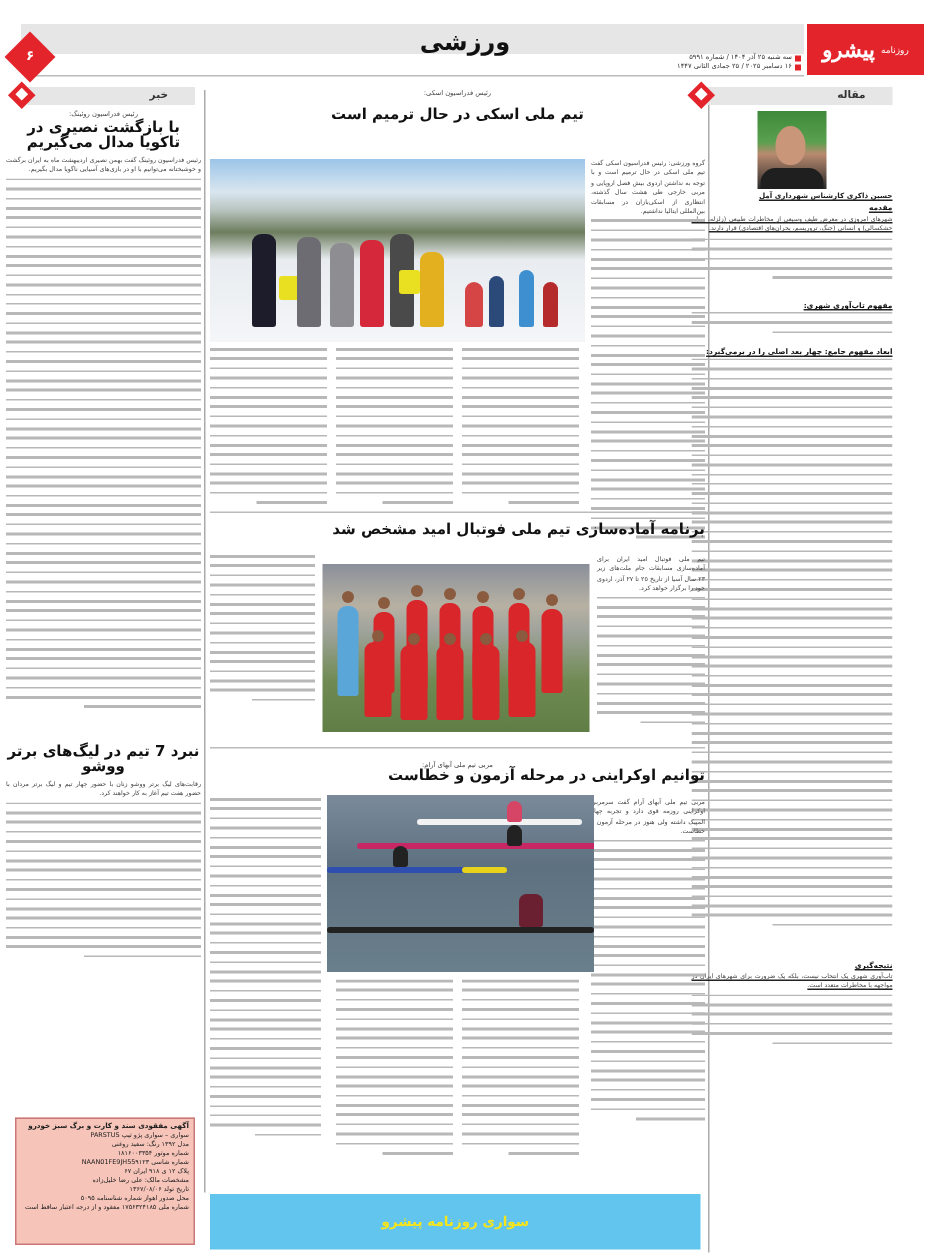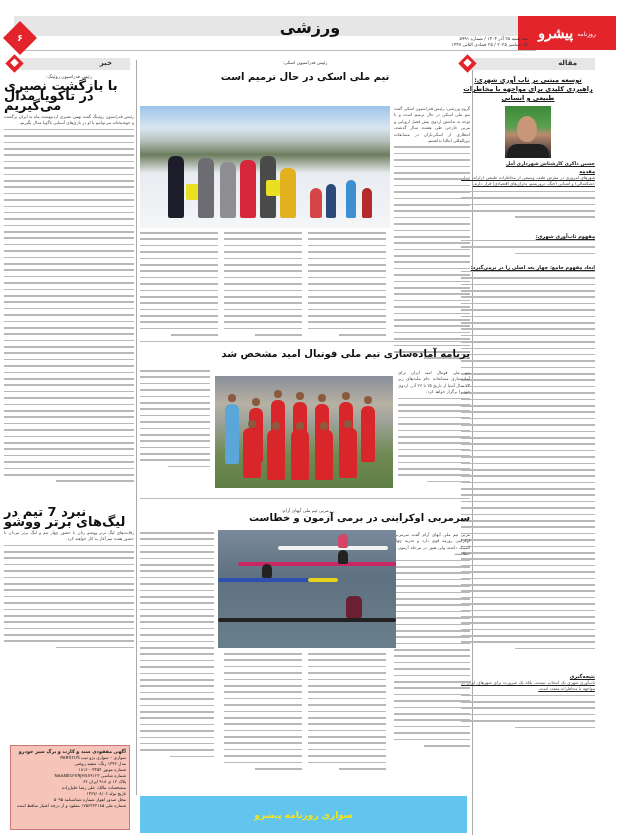--- a/index.html
+++ b/index.html
@@ -3,21 +3,21 @@
 <meta charset="utf-8">
 <style>
   * { box-sizing: border-box; margin: 0; padding: 0; }
   html, body { width: 620px; height: 837px; background: #ffffff; overflow: hidden; }
   body { font-family: "DejaVu Sans", sans-serif; color: #222; position: relative; direction: rtl; }
 
   
   .masthead { position: absolute; top: 16px; left: 4px; width: 612px; height: 34px; }
   .masthead .band { position: absolute; left: 10px; right: 80px; top: 0; height: 20px; background: #e6e6e6; }
   .masthead .section-title { position: absolute; left: 0; right: 0; top: 2px; text-align: center; font-size: 16px; font-weight: bold; color: #111; direction: rtl; }
-  .masthead .logo { position: absolute; right: 0; top: 0; width: 98px; height: 34px; background: #e3242b; color: #fff; display: flex; align-items: center; justify-content: center; gap: 4px; direction: rtl; }
+  .masthead .logo { position: absolute; right: 0; top: 0; width: 78px; height: 34px; background: #e3242b; color: #fff; display: flex; align-items: center; justify-content: center; gap: 4px; direction: rtl; }
   .masthead .logo .big { font-family: "DejaVu Serif", serif; font-size: 14px; font-weight: bold; }
   .masthead .logo .small { font-size: 6px; }
   .masthead .dates { position: absolute; right: 82px; top: 20px; font-size: 4.5px; color: #333; line-height: 6px; }
   .masthead .dates div { display: flex; align-items: center; gap: 2px; direction: rtl; }
   .masthead .dates .sq { width: 4px; height: 4px; background: #e3242b; display: inline-block; }
   .masthead .rule { position: absolute; left: 18px; right: 80px; top: 34px; height: 1px; background: #bbb; }
   .page-no { position: absolute; left: 8px; top: 26px; width: 24px; height: 24px; background: #e3242b; transform: rotate(45deg); }
   .page-no span { position: absolute; inset: 0; display: flex; align-items: center; justify-content: center; transform: rotate(-45deg); color: #fff; font-size: 9px; font-weight: bold; }
 
   
@@ -32,21 +32,21 @@
   .sec-head .diamond { position: absolute; left: -10px; top: -1px; width: 13px; height: 13px; background: #e3242b; transform: rotate(45deg); }
   .sec-head .diamond::after { content: ""; position: absolute; left: 3px; top: 3px; width: 6px; height: 6px; background: #fff; }
 
   .kicker { font-size: 4.5px; text-align: center; color: #444; margin-top: 4px; }
   .body-text { font-size: 4.2px; line-height: 6.4px; color: #444; text-align: justify; direction: rtl; }
   .filler { position: relative; overflow: hidden; }
   .filler .line { height: 1.6px; background: #b8b8b8; margin: 0 0 4.8px 0; }
   .filler .line.short { width: 60%; margin-right: 0; margin-left: auto; }
 
   
-  .left-news .title { font-size: 13px; font-weight: bold; text-align: left; line-height: 10px; margin: 2px 0 3px; color: #111; }
+  .left-news .title { font-size: 10px; font-weight: bold; text-align: center; line-height: 10px; margin: 2px 0 3px; color: #111; }
   .ad-box { position: absolute; left: 6px; bottom: 4px; width: 120px; height: 85px; background: #f6c4b8; border: 1px solid #c77; padding: 3px; font-size: 4.3px; line-height: 6px; color: #222; direction: rtl; }
   .ad-box .ad-title { font-weight: bold; font-size: 4.8px; }
 
   
   .mid-head { text-align: center; }
   .mid-head .kicker { margin-top: 2px; }
   .mid-head .headline { font-size: 10px; font-weight: bold; color: #111; margin-top: 2px; line-height: 20px; }
   .photo { position: absolute; overflow: hidden; }
   .ski-photo { left: 0; top: 48px; width: 250px; height: 122px;
     background: linear-gradient(180deg, #9cc5e8 0%, #d9e6f0 18%, #b8c4bf 28%, #6d7d5e 40%, #e8ecf0 55%, #f4f6f8 100%); }
@@ -108,21 +108,20 @@
   </div>
 
 <div class="vrule" style="left:136px;height:735px"></div>
 <div class="vrule" style="left:472px;height:775px"></div>
 
 <section class="col col-right">
   <div class="sec-head">
     <span class="diamond"></span>
     <span class="label">مقاله</span>
   </div>
-  <div class="op-title">توسعه مبتنی بر تاب آوری شهری: راهبردی کلیدی برای مواجهه با مخاطرات طبیعی و انسانی</div>
   <div class="portrait">
     <div class="face"></div>
       <div class="shirt"></div>
   </div>
   <div class="author">حسین ذاکری کارشناس شهرداری آمل</div>
   <div style="padding:0 4px">
     <div class="subhead-r">مقدمه</div>
     <div class="body-text">شهرهای امروزی در معرض طیف وسیعی از مخاطرات طبیعی (زلزله، سیل، خشکسالی) و انسانی (جنگ، تروریسم، بحران‌های اقتصادی) قرار دارند.</div>
     <div class="filler" style="height:40px;margin-top:3px">
       <div class="line"></div>
@@ -402,21 +401,21 @@
         <div class="line"></div>
         <div class="line"></div>
         <div class="line"></div>
         <div class="line"></div>
         <div class="line short"></div>
       </div>
   </div>
 
   <div class="mid-rule" style="top:440px"></div>
   <div class="kicker" style="position:absolute;top:446px;width:330px">مربی تیم ملی آبهای آرام:</div>
-  <div class="sub-headline" style="top:454px">سرمربی اوکراینی در برمی آزمون و خطاست</div>
+  <div class="sub-headline" style="top:454px">توانیم اوکراینی در مرحله آزمون و خطاست</div>
 
   <div class="text-block" style="right:0;top:474px;width:76px">
     <div class="body-text">مربی تیم ملی آبهای آرام گفت سرمربی اوکراینی روزمه قوی دارد و تجربه چهار المپیک داشته ولی هنوز در مرحله آزمون و خطاست.</div>
     <div class="filler" style="height:200px;margin-top:2px">
         <div class="line"></div>
         <div class="line"></div>
         <div class="line"></div>
         <div class="line"></div>
         <div class="line"></div>
         <div class="line"></div>

